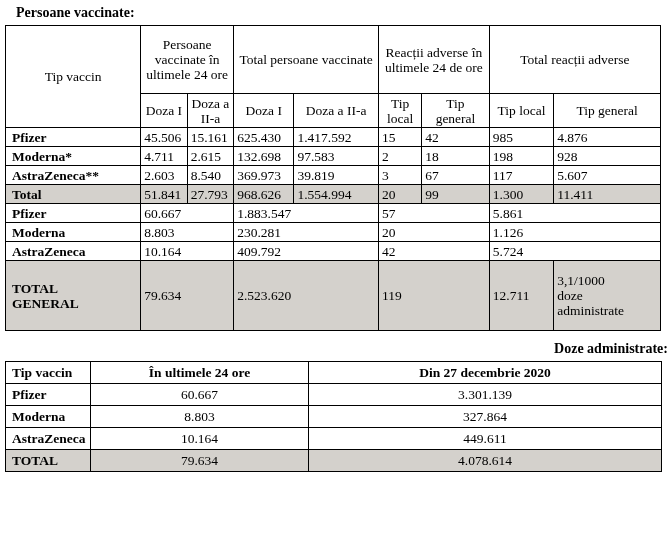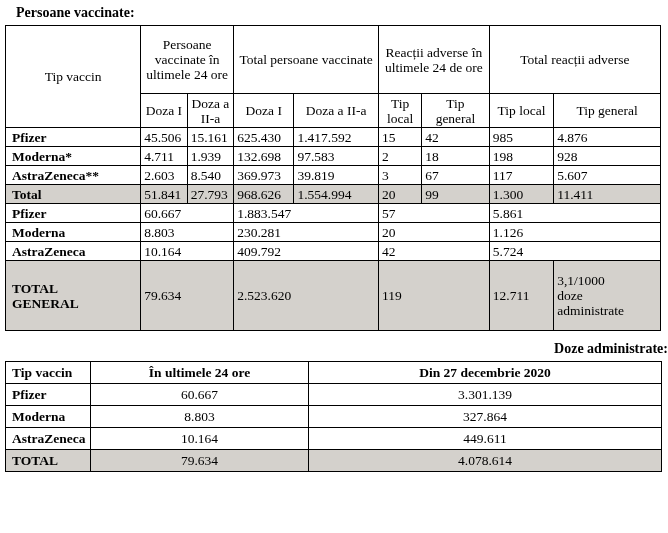--- a/index.html
+++ b/index.html
@@ -130,21 +130,21 @@
         <td>625.430</td>
         <td>1.417.592</td>
         <td>15</td>
         <td>42</td>
         <td>985</td>
         <td>4.876</td>
       </tr>
       <tr class="datarow">
         <td class="rowlabel">Moderna*</td>
         <td>4.711</td>
-        <td>1.939</td>
+        <td>2.615</td>
         <td>132.698</td>
         <td>97.583</td>
         <td>2</td>
         <td>18</td>
         <td>198</td>
         <td>928</td>
       </tr>
       <tr class="datarow">
         <td class="rowlabel">AstraZeneca**</td>
         <td>2.603</td>

